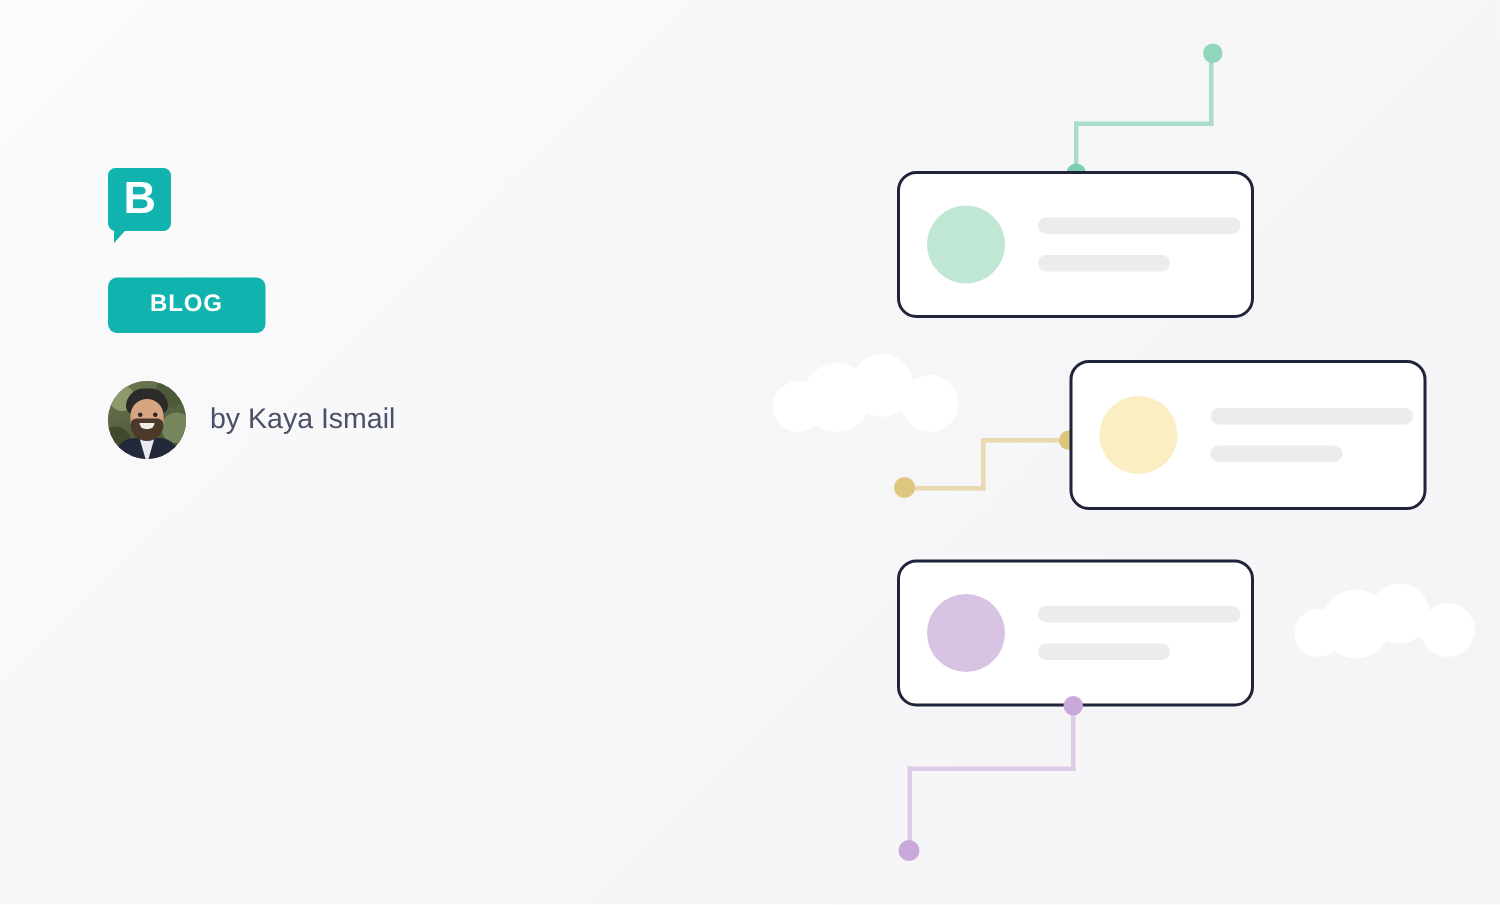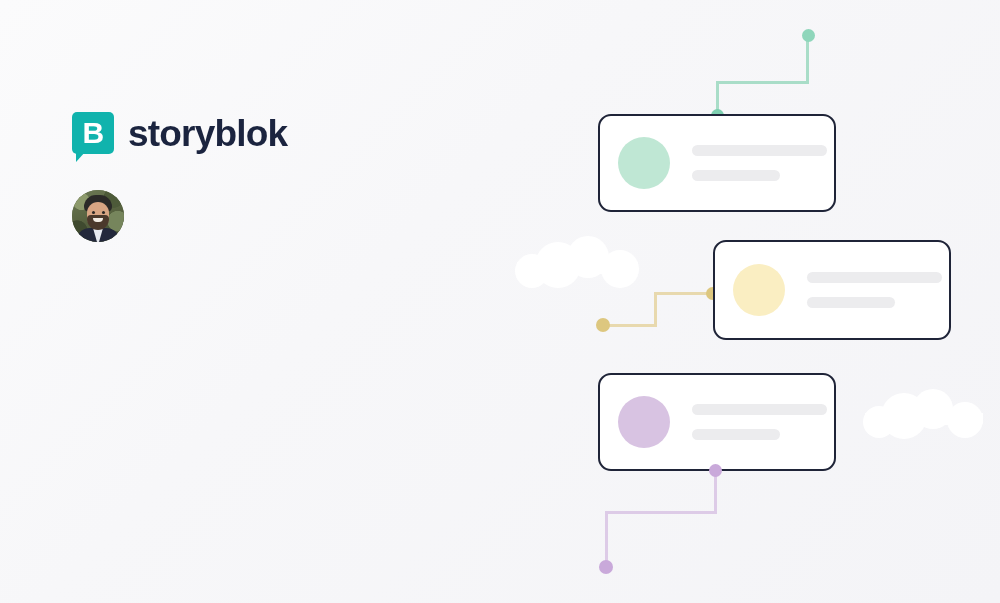--- a/index.html
+++ b/index.html
@@ -313,33 +313,36 @@
   </div>
 
   <div class="left-col">
 
     <div class="brand">
       <span class="brand-logo">
         <span class="sq"></span>
         <span class="tail"></span>
         <span class="bchar">B</span>
       </span>
-      <span class="brand-name">storyblok</span>
-    </div>
-
+    </div>
+
+    <div style="display:block;">
+      <span class="badge">BLOG</span>
+    </div>
 
 
     <div class="author">
       <span class="avatar">
         <span class="bg-tex"></span>
         <span class="body"></span>
         <span class="shirt"></span>
         <span class="hair"></span>
         <span class="face"></span>
         <span class="beard"></span>
         <span class="mouth"></span>
         <span class="eye-l"></span>
         <span class="eye-r"></span>
       </span>
+      <span class="author-name">by Kaya Ismail</span>
     </div>
 
   </div>
 </div>
 
 </body></html>

